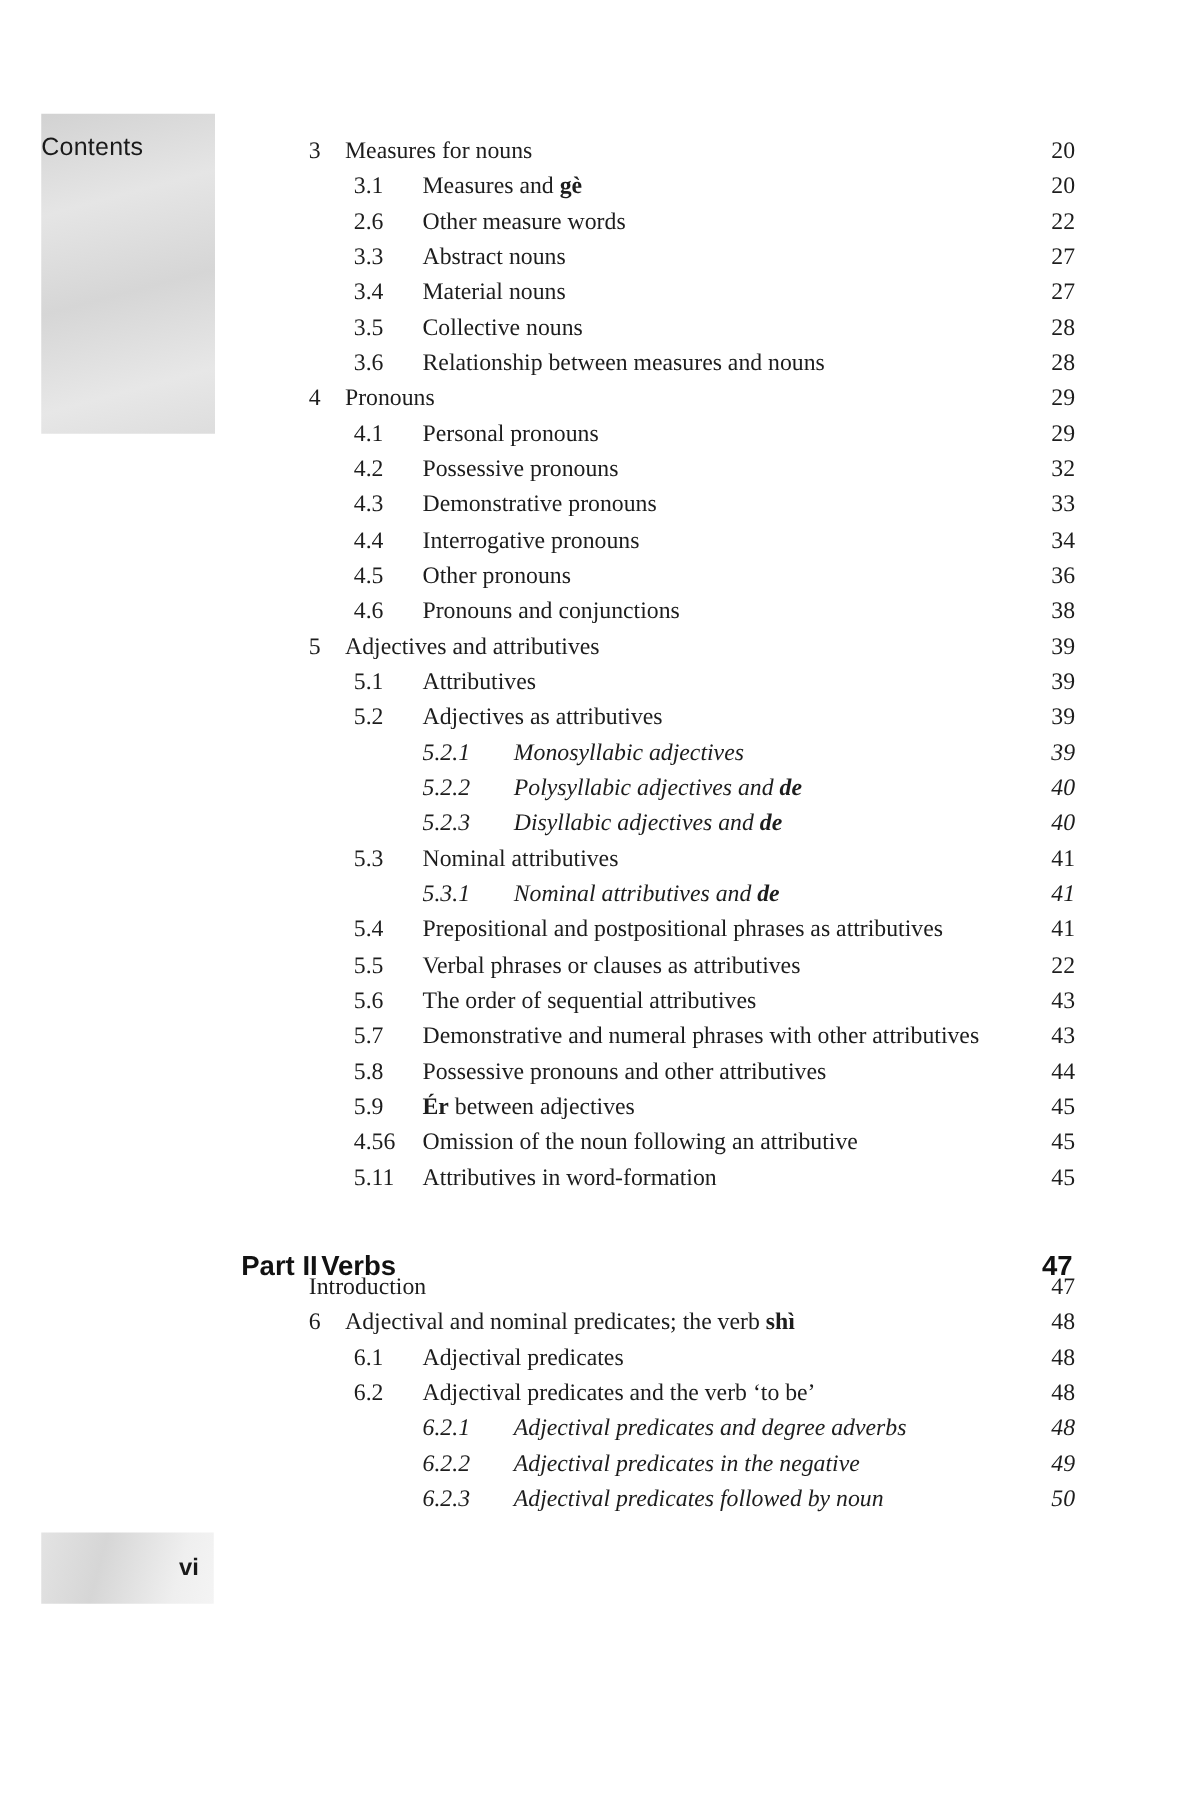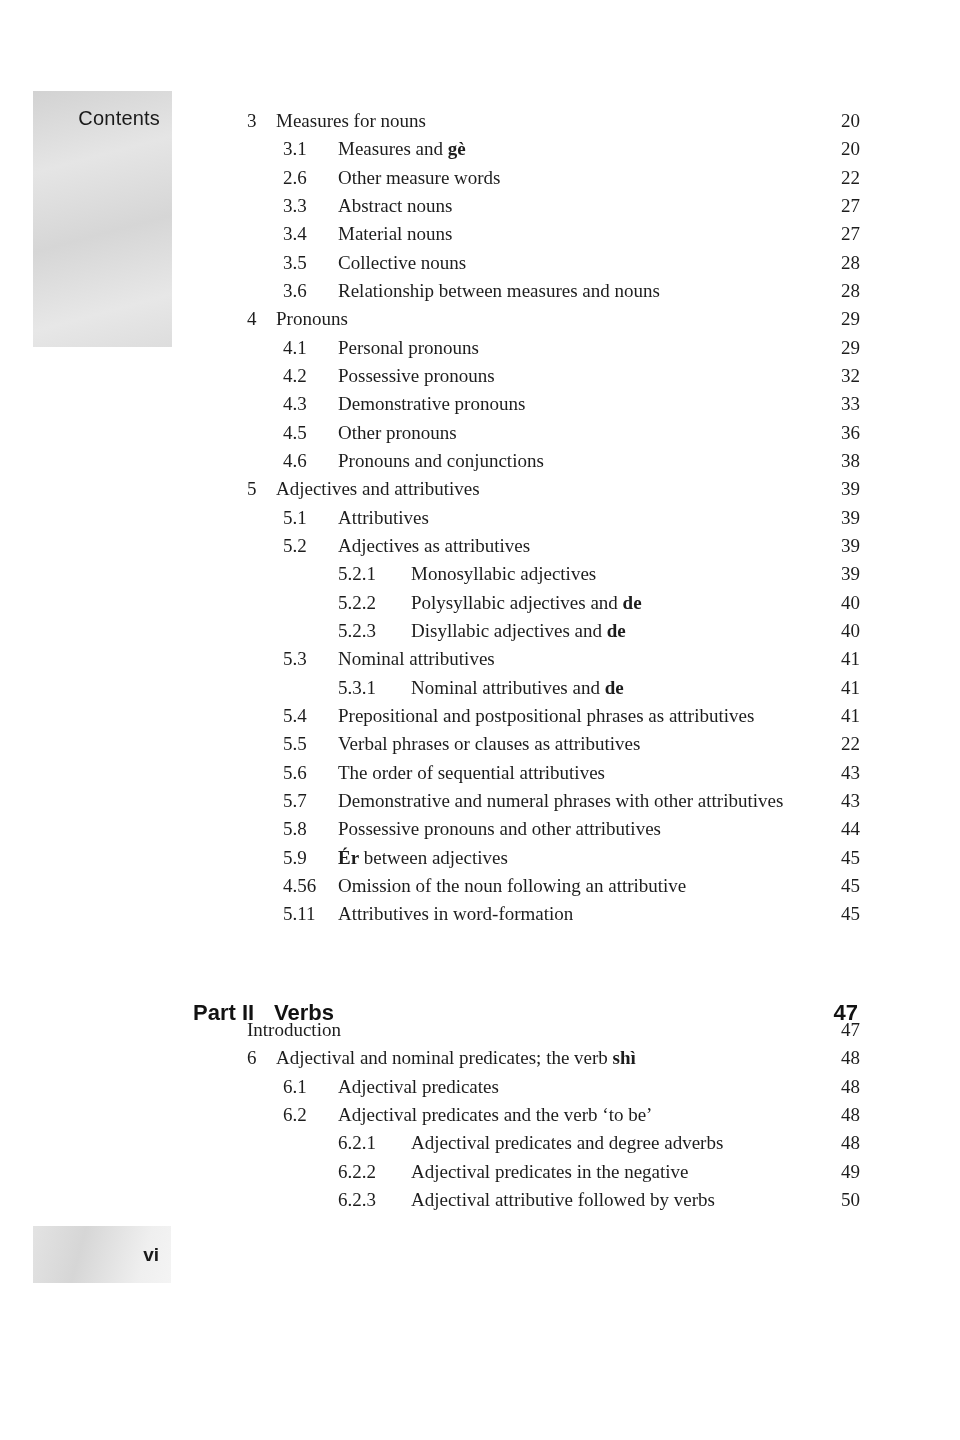--- a/index.html
+++ b/index.html
@@ -10,21 +10,21 @@
     font-family: "Liberation Serif", serif;
     color: #1d1d1d;
     overflow: hidden;
   }
 
   
   .header-box {
     position: absolute; left: 33px; top: 91px;
     width: 139px; height: 256px;
     background: linear-gradient(165deg, #d2d2d2 0%, #e5e5e5 28%, #d6d6d6 55%, #e7e7e7 82%, #dddddd 100%);
-    text-align: right;
+    text-align: left;
     padding: 16px 12px 0 0;
     box-sizing: border-box;
   }
   .header-box .label {
     font-family: "Liberation Sans", sans-serif;
     font-size: 20px; color: #1a1a1a; letter-spacing: 0.2px;
   }
   .footer-box {
     position: absolute; left: 33px; top: 1226px;
     width: 138px; height: 57px;
@@ -46,36 +46,36 @@
   .toc-row {
     display: flex;
     height: 28.33px; line-height: 28.33px;
     font-size: 19px;
     white-space: pre;
   }
   .toc-row .num { flex: none; }
   .toc-row.level-0 .num { width: 29px; }
   .toc-row.level-1 { padding-left: 36px; }
   .toc-row.level-1 .num { width: 55px; }
-  .toc-row.level-2 { padding-left: 91px; }
+  .toc-row.level-2 { padding-left: 91px; font-style: italic; }
   .toc-row.level-2 .num { width: 73px; }
   .toc-row .title { flex: 0 1 auto; }
   .toc-row .pageno { margin-left: auto; padding-left: 8px; text-align: right; }
   .bold-term { font-weight: bold; }
 
   
   .part-heading {
     position: absolute; left: 193px; top: 999px; width: 665px;
     display: flex;
     font-family: "Liberation Sans", sans-serif;
     font-weight: bold; font-size: 22px; line-height: 27px;
     color: #121212;
   }
   .part-heading .part-label { width: 64px; flex: none; }
-  .part-heading .part-title { flex: 1 1 auto; margin-left: 17px; }
+  .part-heading .part-title { flex: 1 1 auto; }
   .part-heading .part-page { text-align: right; }
 </style>
 </head>
 <body>
 
 <div class="header-box">
   <span class="label">Contents</span>
 </div>
 
 <div class="toc" id="toc-part1">
@@ -83,20 +83,21 @@
     <div class="toc-row level-1"><span class="num">3.1</span><span class="title"><span>Measures and </span><span class="bold-term">gè</span></span><span class="pageno">20</span></div>
     <div class="toc-row level-1"><span class="num">2.6</span><span class="title"><span>Other measure words</span></span><span class="pageno">22</span></div>
     <div class="toc-row level-1"><span class="num">3.3</span><span class="title"><span>Abstract nouns</span></span><span class="pageno">27</span></div>
     <div class="toc-row level-1"><span class="num">3.4</span><span class="title"><span>Material nouns</span></span><span class="pageno">27</span></div>
     <div class="toc-row level-1"><span class="num">3.5</span><span class="title"><span>Collective nouns</span></span><span class="pageno">28</span></div>
     <div class="toc-row level-1"><span class="num">3.6</span><span class="title"><span>Relationship between measures and nouns</span></span><span class="pageno">28</span></div>
     <div class="toc-row level-0"><span class="num">4</span><span class="title"><span>Pronouns</span></span><span class="pageno">29</span></div>
     <div class="toc-row level-1"><span class="num">4.1</span><span class="title"><span>Personal pronouns</span></span><span class="pageno">29</span></div>
     <div class="toc-row level-1"><span class="num">4.2</span><span class="title"><span>Possessive pronouns</span></span><span class="pageno">32</span></div>
     <div class="toc-row level-1"><span class="num">4.3</span><span class="title"><span>Demonstrative pronouns</span></span><span class="pageno">33</span></div>
+    <div class="toc-row level-1"><span class="num">4.4</span><span class="title"><span>Interrogative pronouns</span></span><span class="pageno">34</span></div>
     <div class="toc-row level-1"><span class="num">4.5</span><span class="title"><span>Other pronouns</span></span><span class="pageno">36</span></div>
     <div class="toc-row level-1"><span class="num">4.6</span><span class="title"><span>Pronouns and conjunctions</span></span><span class="pageno">38</span></div>
     <div class="toc-row level-0"><span class="num">5</span><span class="title"><span>Adjectives and attributives</span></span><span class="pageno">39</span></div>
     <div class="toc-row level-1"><span class="num">5.1</span><span class="title"><span>Attributives</span></span><span class="pageno">39</span></div>
     <div class="toc-row level-1"><span class="num">5.2</span><span class="title"><span>Adjectives as attributives</span></span><span class="pageno">39</span></div>
     <div class="toc-row level-2"><span class="num">5.2.1</span><span class="title"><span>Monosyllabic adjectives</span></span><span class="pageno">39</span></div>
     <div class="toc-row level-2"><span class="num">5.2.2</span><span class="title"><span>Polysyllabic adjectives and </span><span class="bold-term">de</span></span><span class="pageno">40</span></div>
     <div class="toc-row level-2"><span class="num">5.2.3</span><span class="title"><span>Disyllabic adjectives and </span><span class="bold-term">de</span></span><span class="pageno">40</span></div>
     <div class="toc-row level-1"><span class="num">5.3</span><span class="title"><span>Nominal attributives</span></span><span class="pageno">41</span></div>
     <div class="toc-row level-2"><span class="num">5.3.1</span><span class="title"><span>Nominal attributives and </span><span class="bold-term">de</span></span><span class="pageno">41</span></div>
@@ -116,18 +117,18 @@
   <span class="part-page">47</span>
 </div>
 
 <div class="toc" id="toc-part2">
     <div class="toc-row level-0"><span class="title"><span>Introduction</span></span><span class="pageno">47</span></div>
     <div class="toc-row level-0"><span class="num">6</span><span class="title"><span>Adjectival and nominal predicates; the verb </span><span class="bold-term">shì</span></span><span class="pageno">48</span></div>
     <div class="toc-row level-1"><span class="num">6.1</span><span class="title"><span>Adjectival predicates</span></span><span class="pageno">48</span></div>
     <div class="toc-row level-1"><span class="num">6.2</span><span class="title"><span>Adjectival predicates and the verb ‘to be’</span></span><span class="pageno">48</span></div>
     <div class="toc-row level-2"><span class="num">6.2.1</span><span class="title"><span>Adjectival predicates and degree adverbs</span></span><span class="pageno">48</span></div>
     <div class="toc-row level-2"><span class="num">6.2.2</span><span class="title"><span>Adjectival predicates in the negative</span></span><span class="pageno">49</span></div>
-    <div class="toc-row level-2"><span class="num">6.2.3</span><span class="title"><span>Adjectival attributive followed by verbs</span></span><span class="pageno">50</span></div>
+    <div class="toc-row level-2"><span class="num">6.2.3</span><span class="title"><span>Adjectival predicates followed by noun</span></span><span class="pageno">50</span></div>
   </div>
 
 <div class="footer-box">
   <span class="label">vi</span>
 </div>
 
 </body></html>

